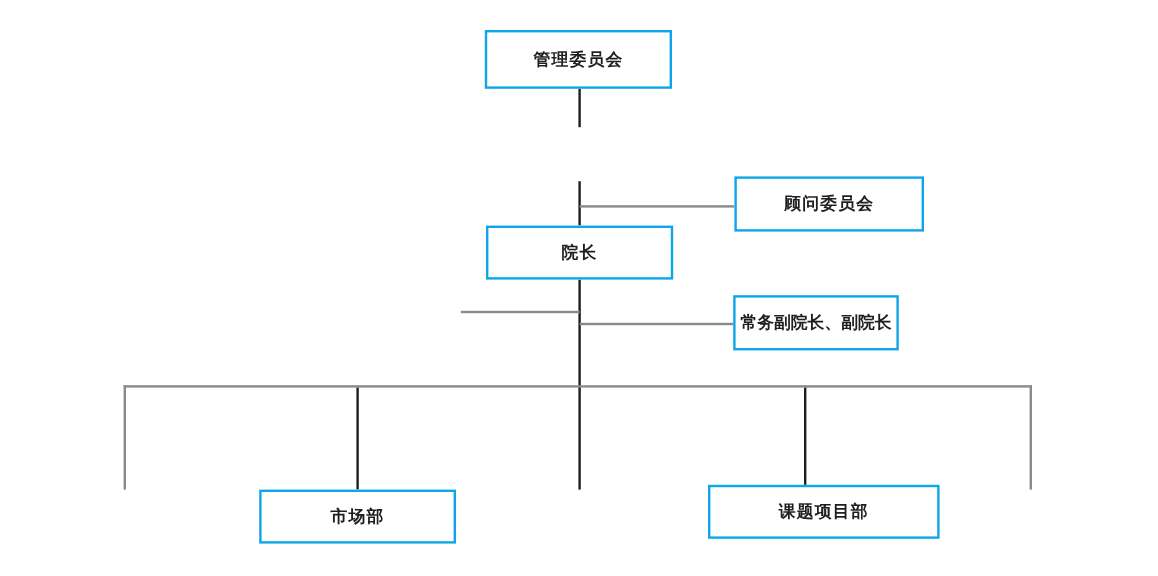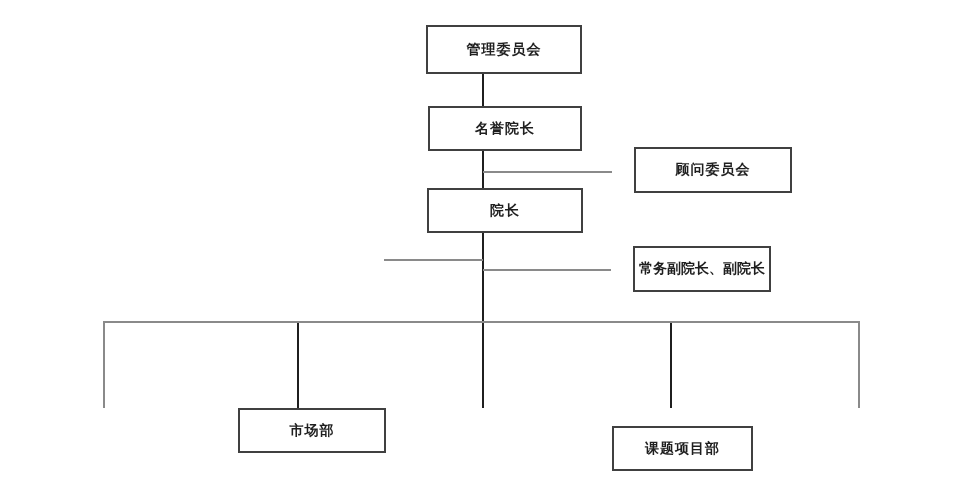--- a/index.html
+++ b/index.html
@@ -12,26 +12,25 @@
     width: 965px;
     height: 480px;
     background: #ffffff;
     font-family: "Liberation Sans", "DejaVu Sans", sans-serif;
     overflow: hidden;
   }
   .node {
     position: absolute;
     box-sizing: border-box;
     background: #ffffff;
-    border: 2px solid #404040;
+    border: 2px solid #0ea5e9;
     display: flex;
     align-items: center;
     justify-content: center;
     z-index: 2;
-    margin-left: 22px;
   }
   .node-label {
     font-size: 14px;
     font-weight: 700;
     color: #1f1f1f;
     letter-spacing: 1px;
     white-space: nowrap;
   }
   .line {
     position: absolute;
@@ -66,41 +65,38 @@
   <div class="line hline-gray" style="left:103px;top:321px;width:757px"></div>
   <div class="line vline-gray" style="left:103px;top:321px;height:87px"></div>
   <div class="line vline-gray" style="left:858px;top:321px;height:87px"></div>
   <div class="line vline-dark" style="left:297px;top:323px;height:85px"></div>
   <div class="line vline-dark" style="left:670px;top:323px;height:85px"></div>
 
   <div class="node" style="left:404px;top:25px;width:156px;height:49px">
     <span class="node-label">管理委员会</span>
   </div>
 
-  <div class="node" style="left:406px;top:106px;width:154px;height:45px">
-    <span class="node-label">名誉院长</span>
-  </div>
 
   <div class="node" style="left:405px;top:188px;width:156px;height:45px">
     <span class="node-label">院长</span>
   </div>
 
   <div class="node" style="left:612px;top:147px;width:158px;height:46px">
     <span class="node-label">顾问委员会</span>
   </div>
 
 
   <div class="node" style="left:611px;top:246px;width:138px;height:46px">
     <span class="node-label" style="letter-spacing:0">常务副院长、副院长</span>
   </div>
 
 
-  <div class="node" style="left:216px;top:408px;width:148px;height:45px">
+  <div class="node" style="left:216px;top:408px;width:164px;height:45px">
     <span class="node-label">市场部</span>
   </div>
 
 
-  <div class="node" style="left:590px;top:426px;width:141px;height:45px">
+  <div class="node" style="left:590px;top:404px;width:193px;height:45px">
     <span class="node-label">课题项目部</span>
   </div>
 
 
 </div>
 
 </body></html>

